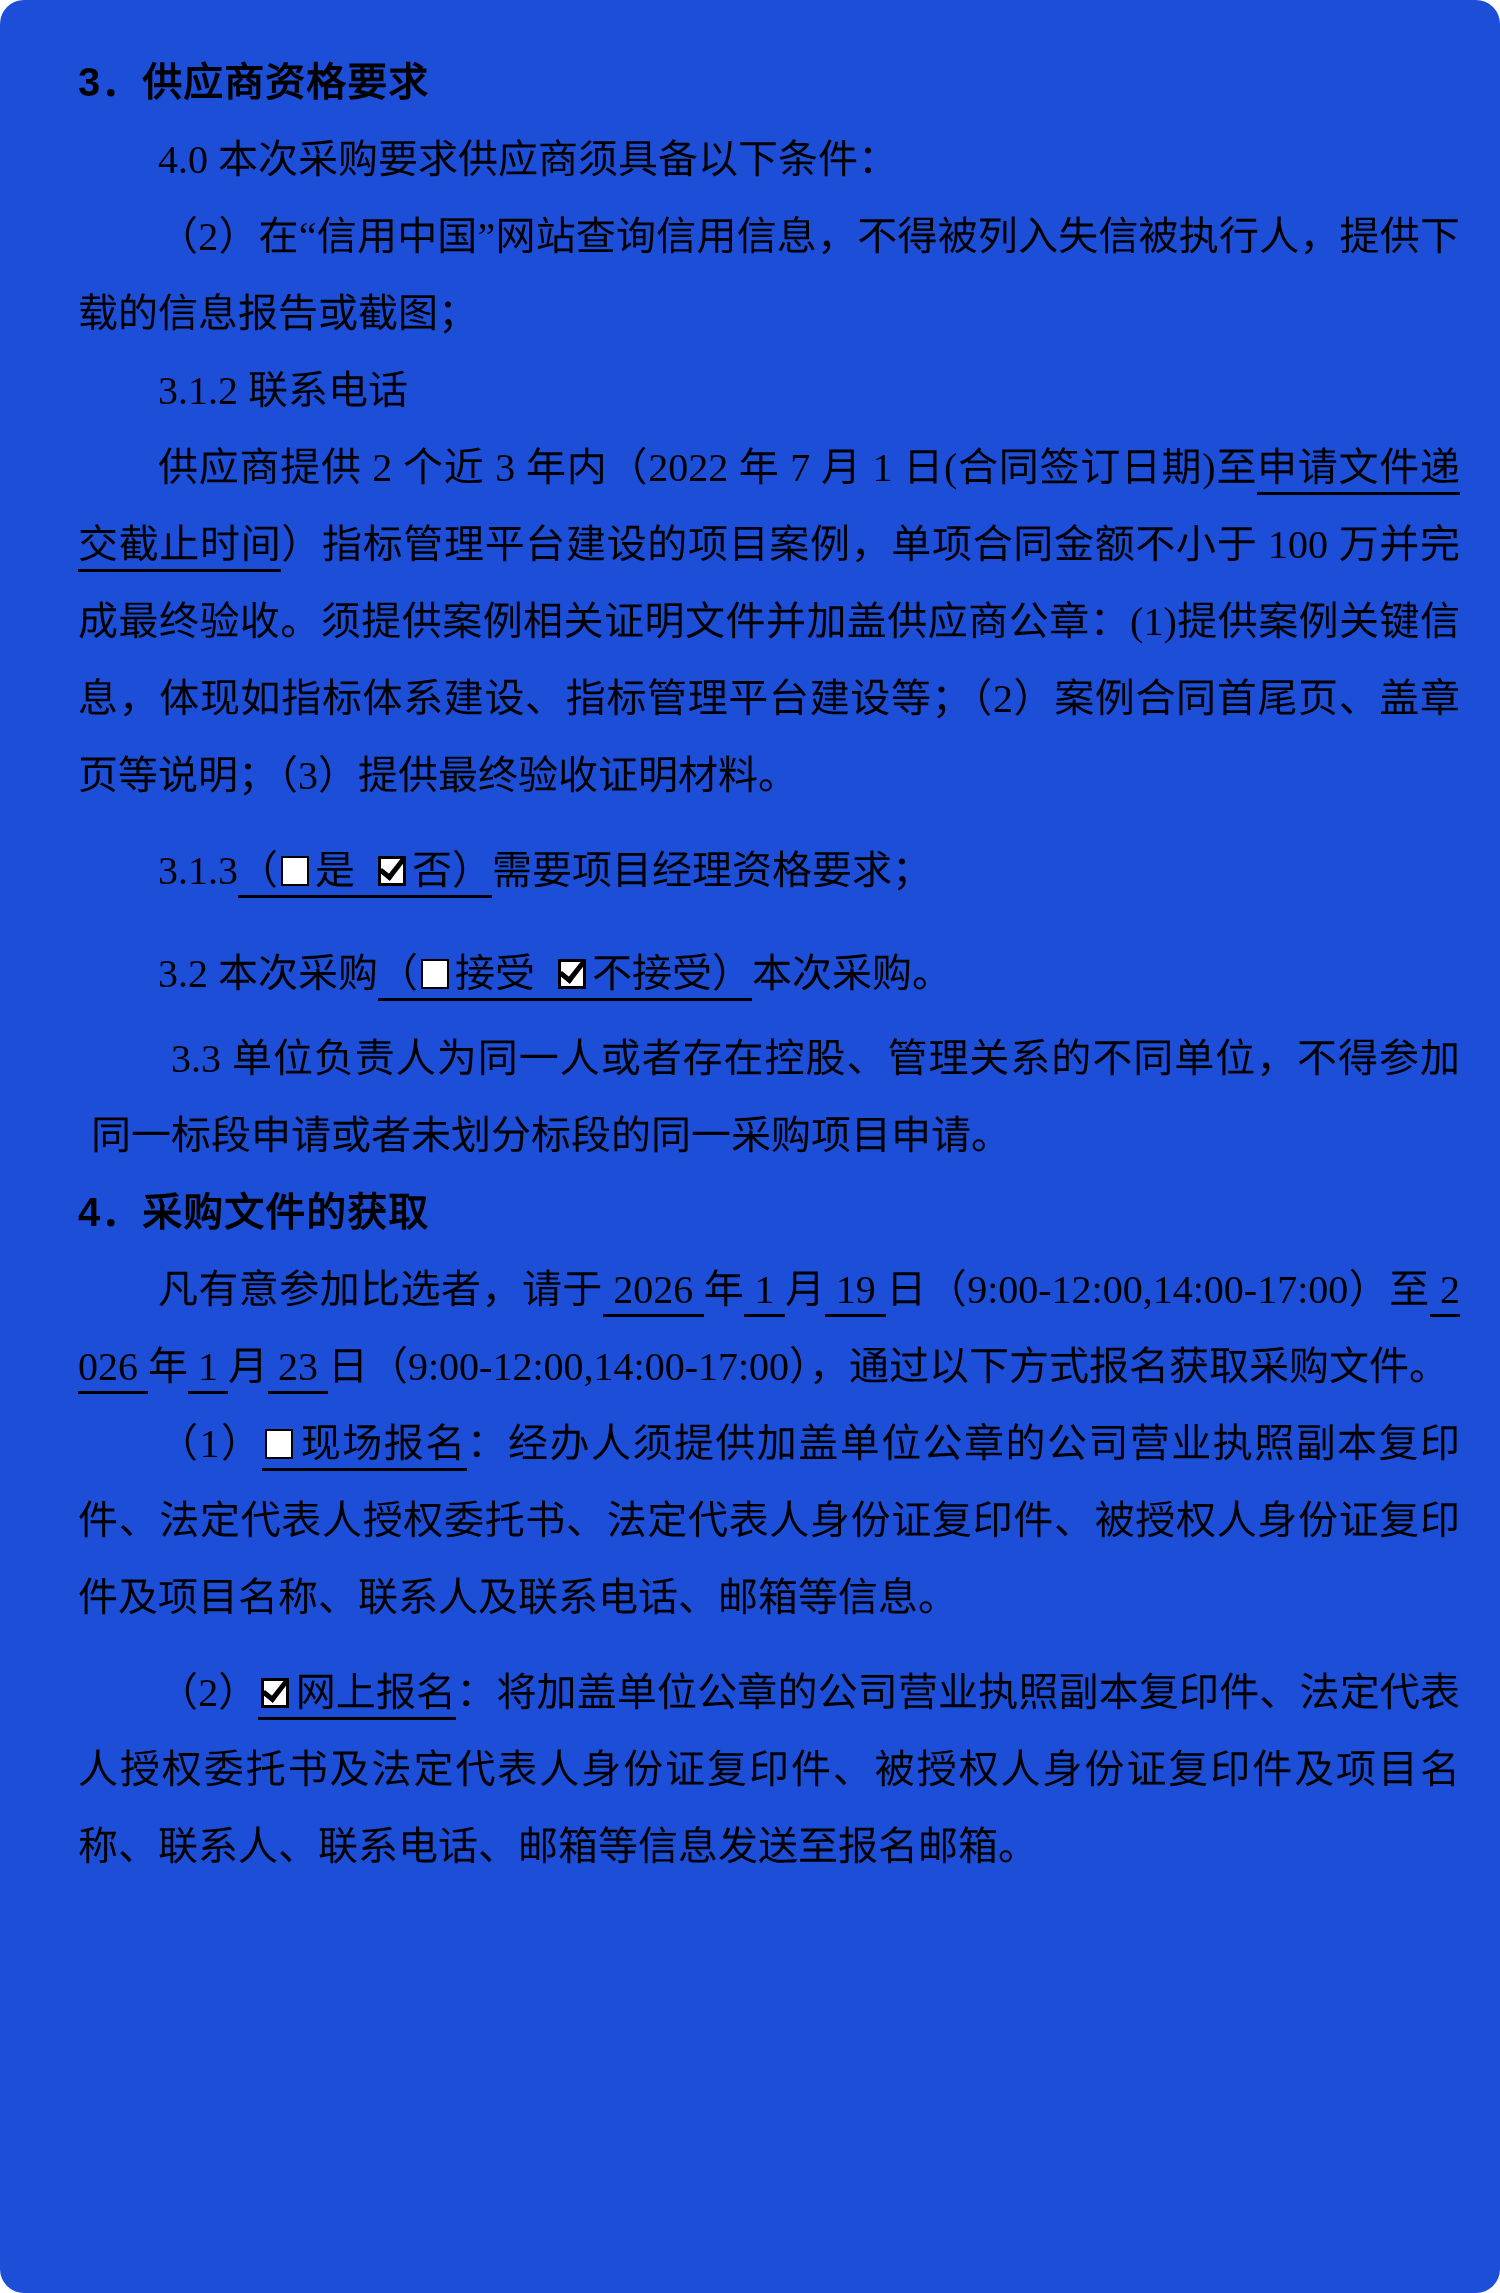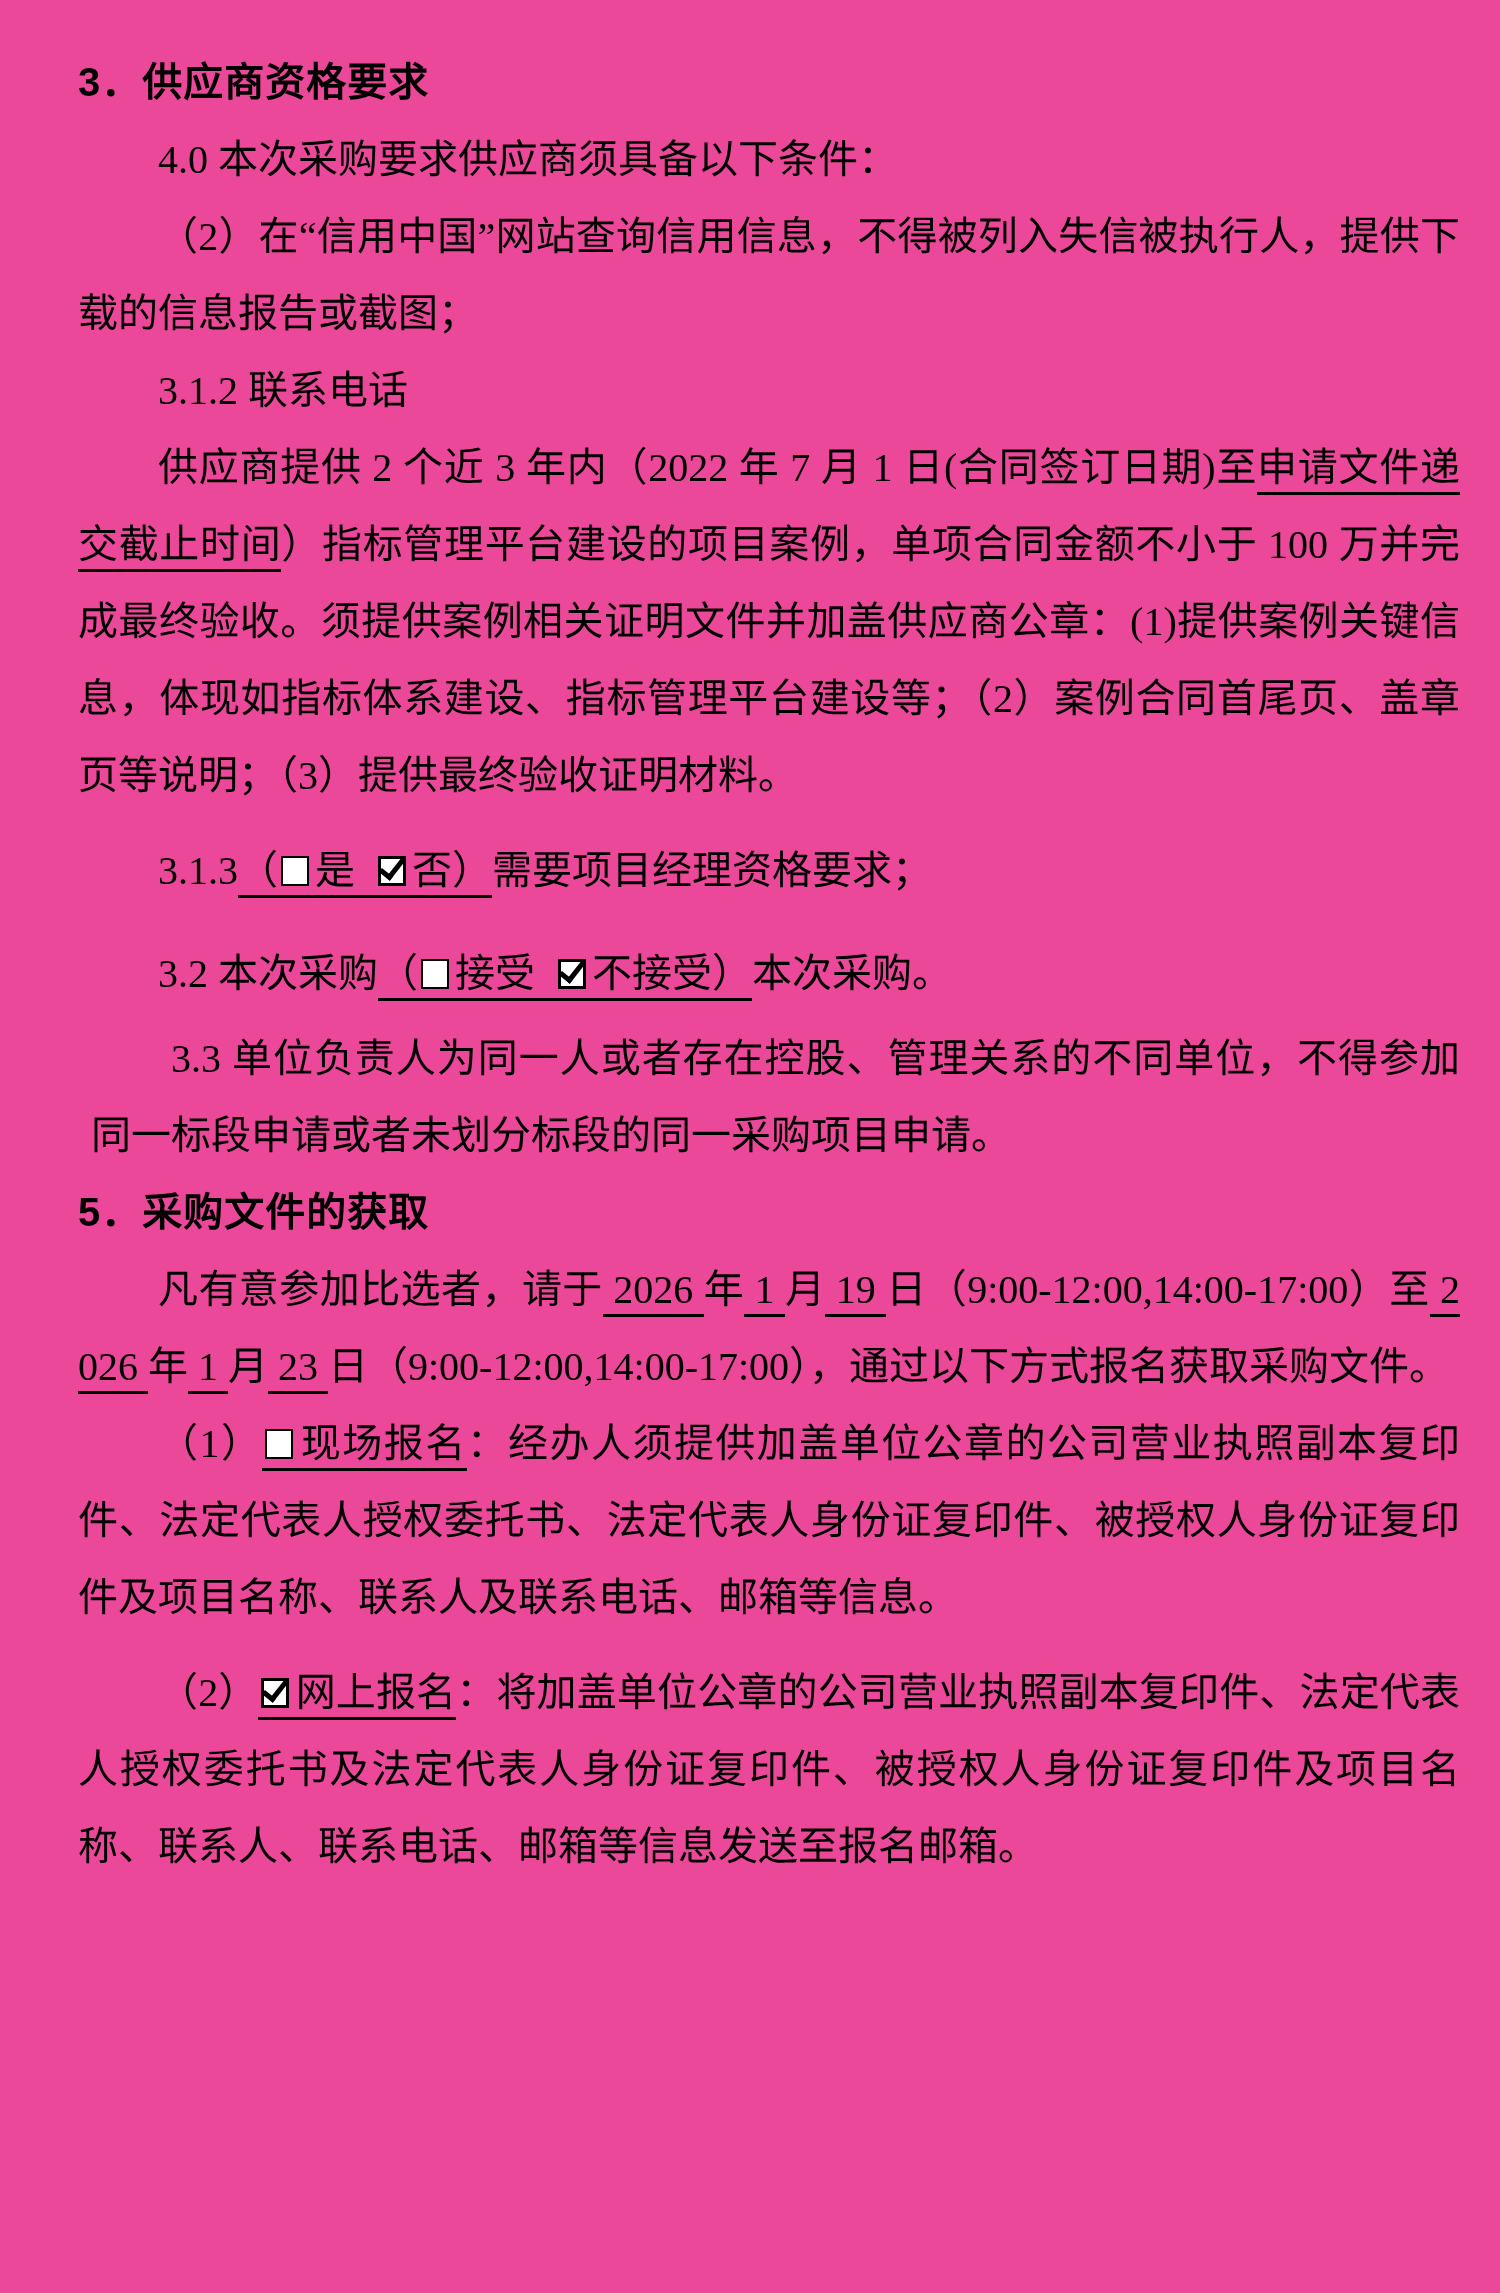--- a/index.html
+++ b/index.html
@@ -1,19 +1,19 @@
 <!DOCTYPE html>
 <html lang="zh-CN"><head>
 <meta charset="utf-8">
 <style>
   html,body{margin:0;padding:0;background:#ffffff;}
   .page{
     width:1500px;height:2293px;box-sizing:border-box;
-    padding:44px 40px 12px 78px;background:#ec4899;color:#000000;
-    font-family:"Liberation Serif","DejaVu Serif",serif;overflow:hidden;
+    padding:44px 40px 12px 78px;background:#1d4ed8;color:#000000;
+    font-family:"Liberation Serif","DejaVu Serif",serif;overflow:hidden;border-radius:24px;
   }
   .para{
     margin:0;font-size:40px;line-height:77px;
     text-align:justify;text-justify:inter-character;
     word-break:break-all;
   }
   .para.indent{text-indent:2em;}
   .para.heading{
     font-family:"Liberation Sans","DejaVu Sans",sans-serif;
     font-weight:700;letter-spacing:1px;
@@ -42,18 +42,18 @@
 <main class="page">
   <article>
       <p class="para heading"><span>3．供应商资格要求</span></p>
       <p class="para indent"><span>4.0 本次采购要求供应商须具备以下条件：</span></p>
       <p class="para indent"><span>（2）在“信用中国”网站查询信用信息，不得被列入失信被执行人，提供下载的信息报告或截图；</span></p>
       <p class="para indent"><span>3.1.2 联系电话</span></p>
       <p class="para indent"><span>供应商提供 2 个近 3 年内（2022 年 7 月 1 日(合同签订日期)至</span><span class="u"><span>申请文件递交截止时间</span></span><span>）指标管理平台建设的项目案例，单项合同金额不小于 100 万并完成最终验收。须提供案例相关证明文件并加盖供应商公章：(1)提供案例关键信息，体现如指标体系建设、指标管理平台建设等；（2）案例合同首尾页、盖章页等说明；（3）提供最终验收证明材料。</span></p>
       <p class="para indent sp-md"><span>3.1.3</span><span class="u"><span>（</span><span class="cb"></span><span>是 &nbsp;</span><span class="cb checked"></span><span>否）</span></span><span>需要项目经理资格要求；</span></p>
       <p class="para indent sp-lg"><span>3.2 本次采购</span><span class="u"><span>（</span><span class="cb"></span><span>接受 &nbsp;</span><span class="cb checked"></span><span>不接受）</span></span><span>本次采购。</span></p>
       <p class="para indent sp-sm"><span>3.3 单位负责人为同一人或者存在控股、管理关系的不同单位，不得参加同一标段申请或者未划分标段的同一采购项目申请。</span></p>
-      <p class="para heading"><span>5．采购文件的获取</span></p>
+      <p class="para heading"><span>4．采购文件的获取</span></p>
       <p class="para indent"><span>凡有意参加比选者，请于</span><span class="u"><span> 2026 </span></span><span>年</span><span class="u"><span> 1 </span></span><span>月</span><span class="u"><span> 19 </span></span><span>日（9:00-12:00,14:00-17:00）至</span><span class="u"><span> 2026 </span></span><span>年</span><span class="u"><span> 1 </span></span><span>月</span><span class="u"><span> 23 </span></span><span>日（9:00-12:00,14:00-17:00），通过以下方式报名获取采购文件。</span></p>
       <p class="para indent"><span>（1）</span><span class="u"><span class="cb"></span><span>现场报名</span></span><span>：经办人须提供加盖单位公章的公司营业执照副本复印件、法定代表人授权委托书、法定代表人身份证复印件、被授权人身份证复印件及项目名称、联系人及联系电话、邮箱等信息。</span></p>
       <p class="para indent sp-md"><span>（2）</span><span class="u"><span class="cb checked"></span><span>网上报名</span></span><span>：将加盖单位公章的公司营业执照副本复印件、法定代表人授权委托书及法定代表人身份证复印件、被授权人身份证复印件及项目名称、联系人、联系电话、邮箱等信息发送至报名邮箱。</span></p>
     </article>
 </main>
 
 </body></html>

